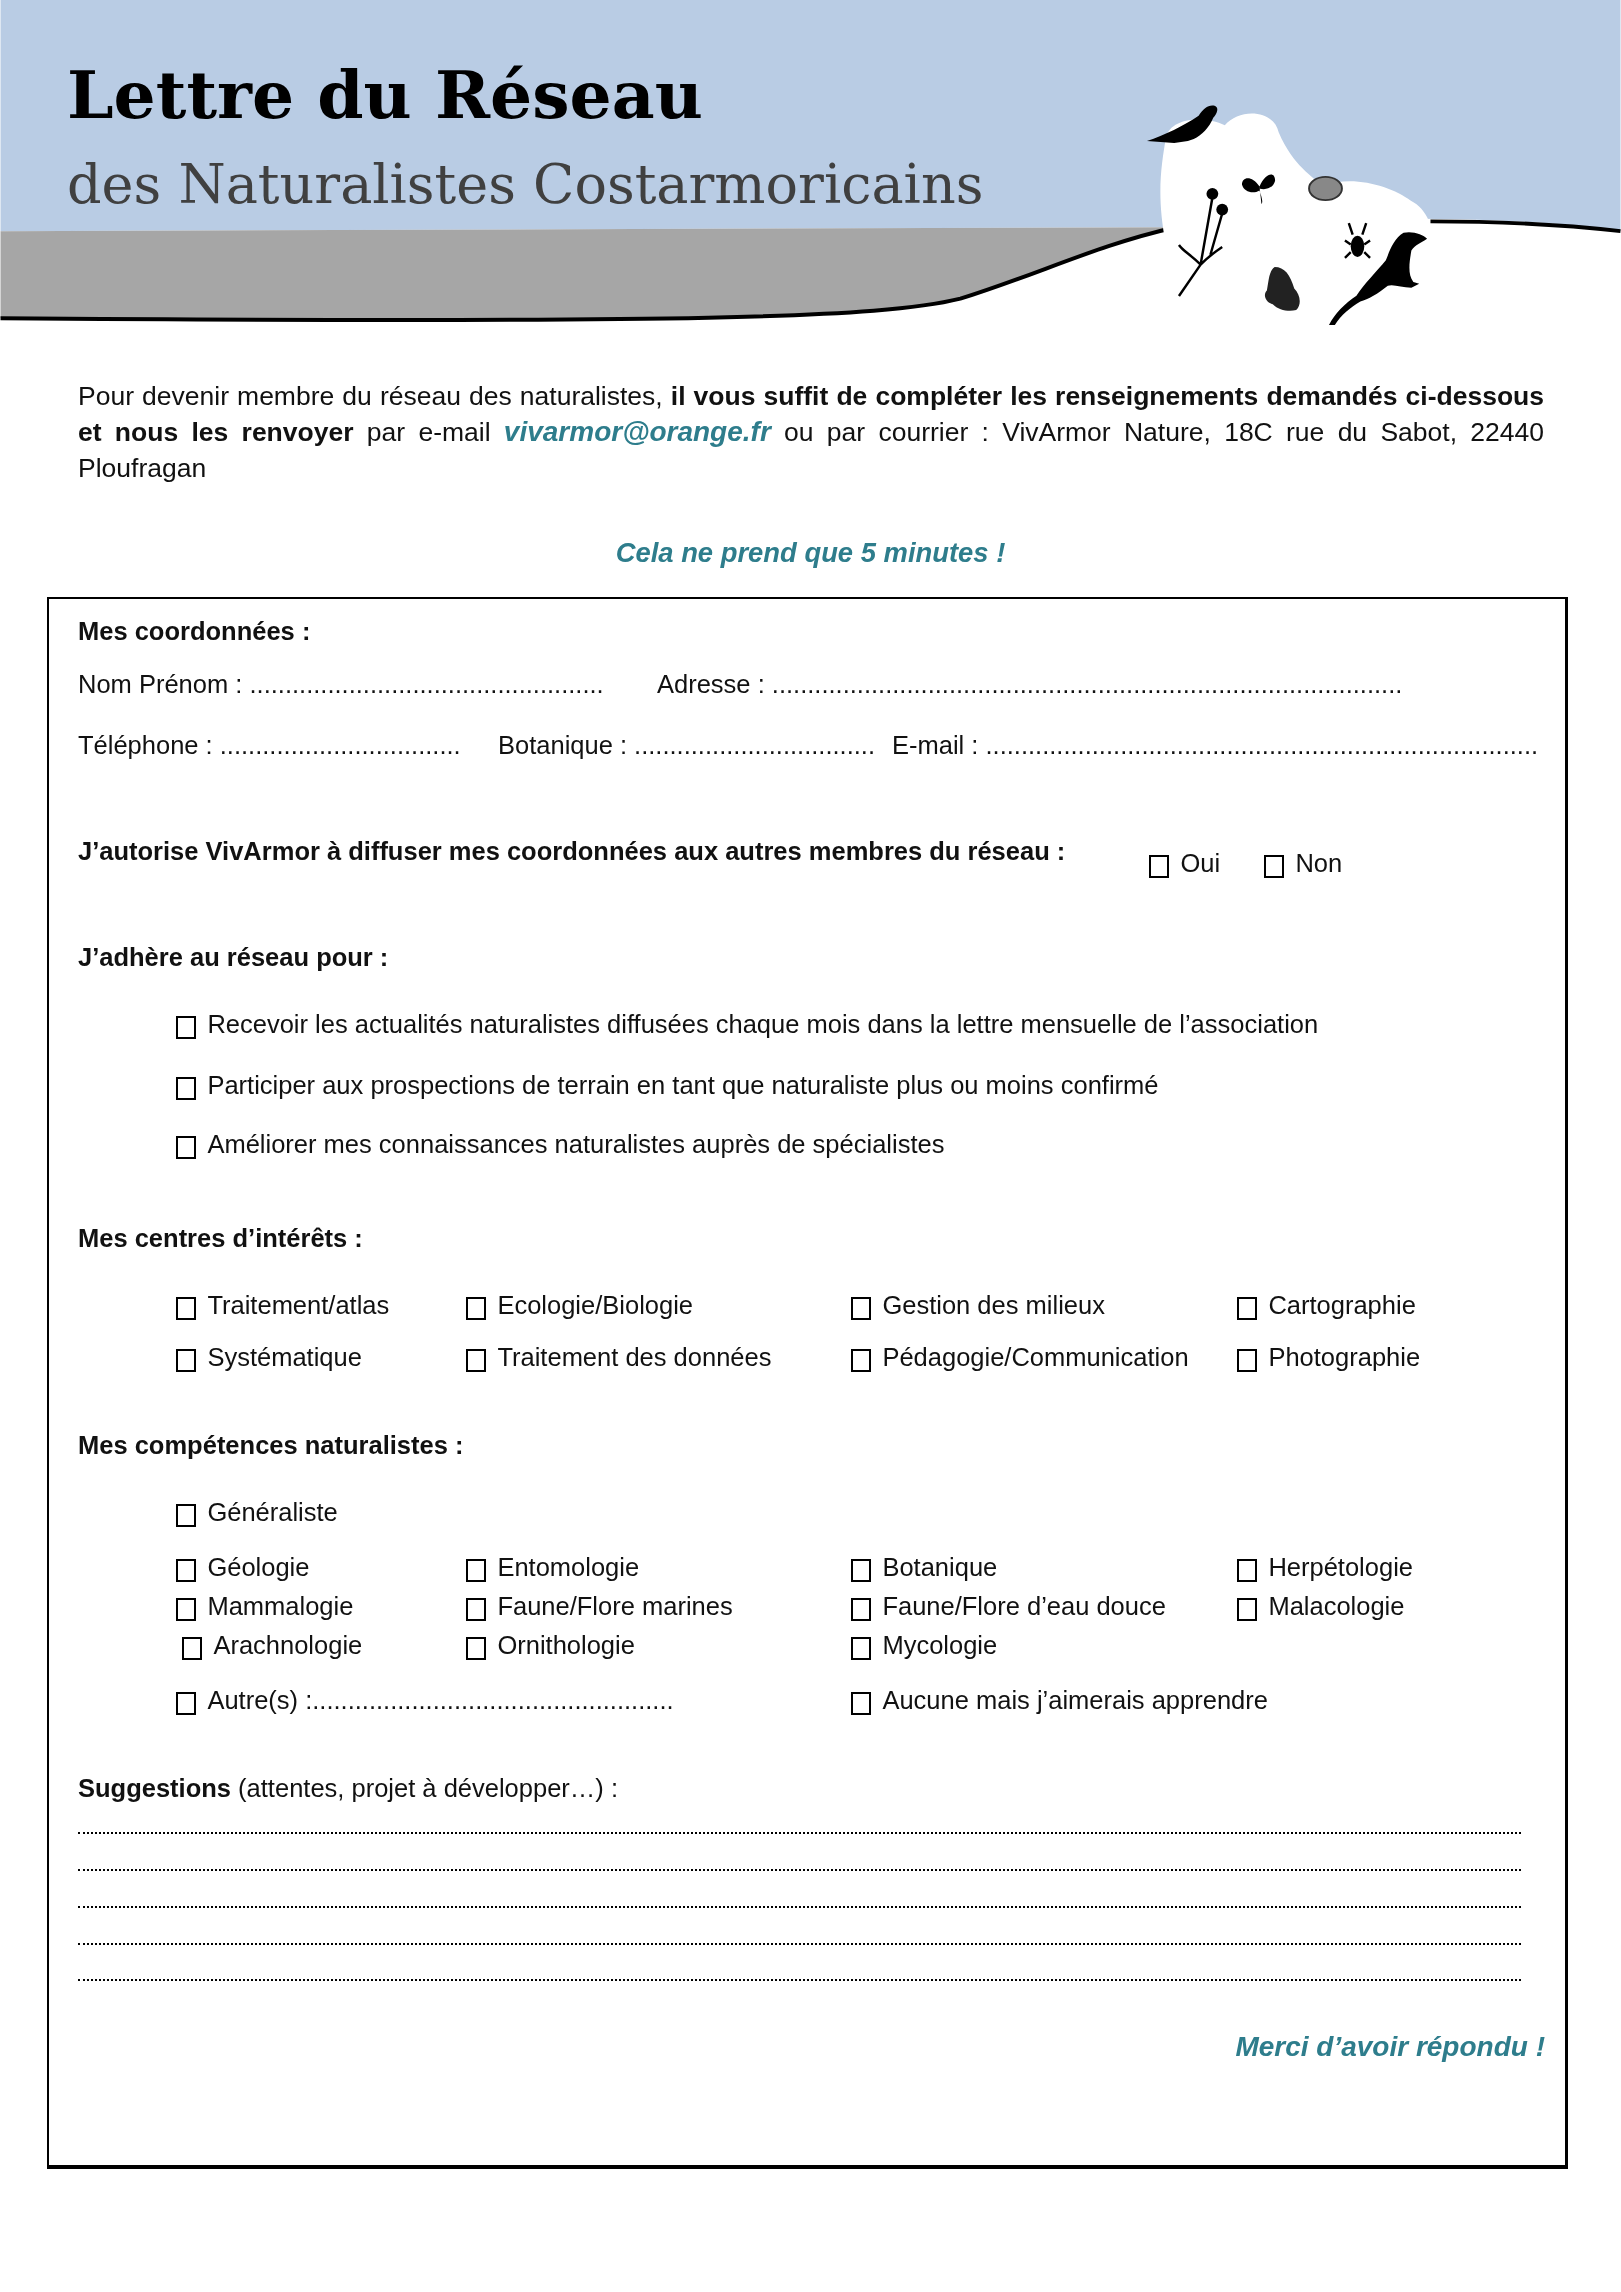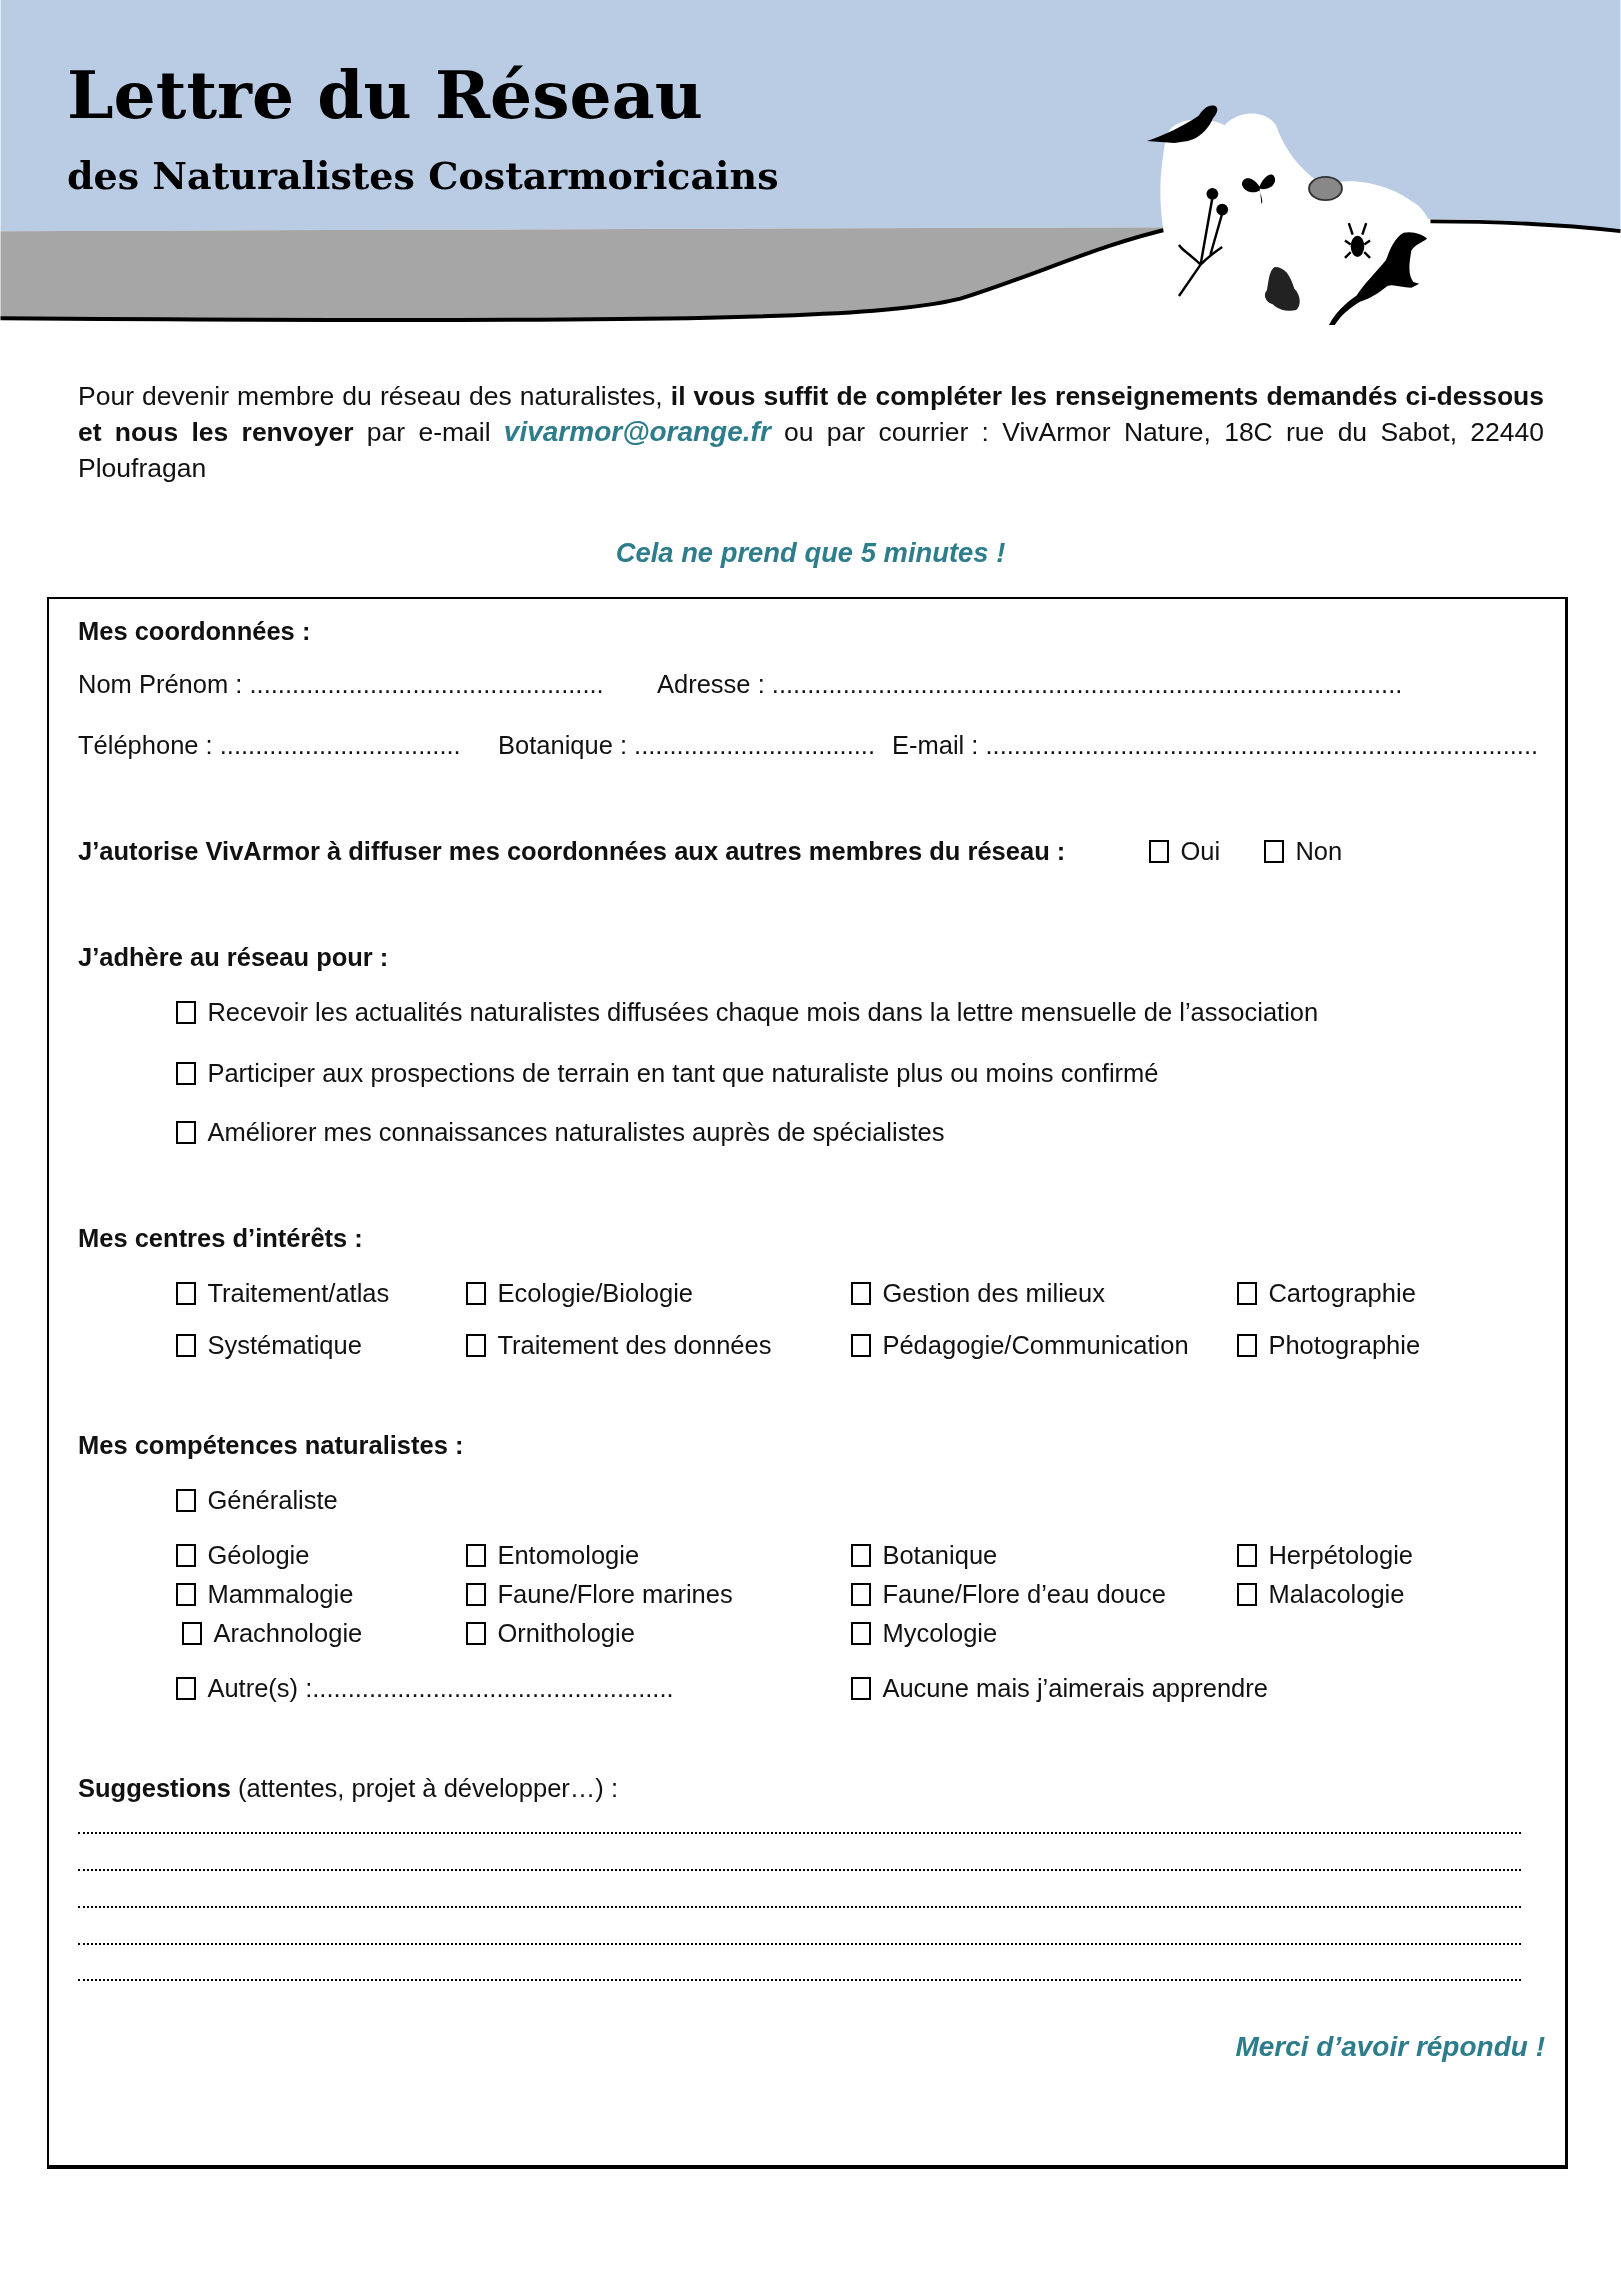--- a/index.html
+++ b/index.html
@@ -3,34 +3,34 @@
 <meta charset="utf-8">
 <style>
   * { box-sizing: border-box; margin: 0; padding: 0; }
   html, body { width: 1621px; height: 2293px; background: #ffffff; }
   body { position: relative; font-family: "Liberation Sans", sans-serif; color: #111; overflow: hidden; }
 
   
   .header { position: absolute; left: 0; top: 0; width: 1355px; height: 333px; }
   .header svg.bg { position: absolute; left: 0; top: 0; }
   .title-1 { position: absolute; left: 67px; top: 57px; font-family: "DejaVu Serif", serif; font-weight: bold; font-size: 65px; letter-spacing: 0px; color: #000; transform: scaleX(1.02); transform-origin: left; }
-  .title-2 { position: absolute; left: 67px; top: 153px; font-family: "DejaVu Serif", serif; font-weight: bold; font-size: 38px; color: #000000; }
+  .title-2 { position: absolute; left: 67px; top: 153px; font-family: "DejaVu Serif", serif; font-weight: normal; font-size: 54px; color: #404040; }
 
   
   .intro { position: absolute; left: 78px; top: 378px; width: 1466px; font-size: 26.5px; line-height: 36px; text-align: justify; text-align-last: left; }
   .intro b { font-weight: bold; }
   .intro .email { color: #2e7d8c; font-style: italic; font-weight: bold; font-size: 28px; }
   .tagline { position: absolute; left: 0; top: 537px; width: 1621px; text-align: center; color: #2e7d8c; font-style: italic; font-weight: bold; font-size: 27.4px; }
 
   
   .form-box { position: absolute; left: 47px; top: 597px; width: 1521px; height: 1572px; border: 2.9px solid #000; border-bottom-width: 4.9px; border-right-width: 3.9px; }
   .abs { position: absolute; white-space: nowrap; font-size: 25.5px; }
   .section-title { font-weight: bold; font-size: 25.5px; text-align: center; }
   .dots { letter-spacing: 0px; }
-  .cb { display: inline-flex; align-items: center; }
+  .cb { display: inline-flex; align-items: flex-end; margin-top: 12px; }
   .box { display: inline-block; width: 19.6px; height: 23.5px; border: 2px solid #000; margin-right: 11.8px; background: #fff; vertical-align: middle; }
   .thanks { color: #2e7d8c; font-style: italic; font-weight: bold; font-size: 28px; }
   .sugg-line { position: absolute; left: 78px; width: 1443px; height: 2.9px; border-bottom: 2.9px dotted #000; }
 </style>
 </head>
 <body>
 
 <div class="header">
   <svg class="bg" width="1621" height="333" viewBox="0 0 1654 340">
     <rect x="0" y="0" width="1654" height="340" fill="#ffffff"></rect>

